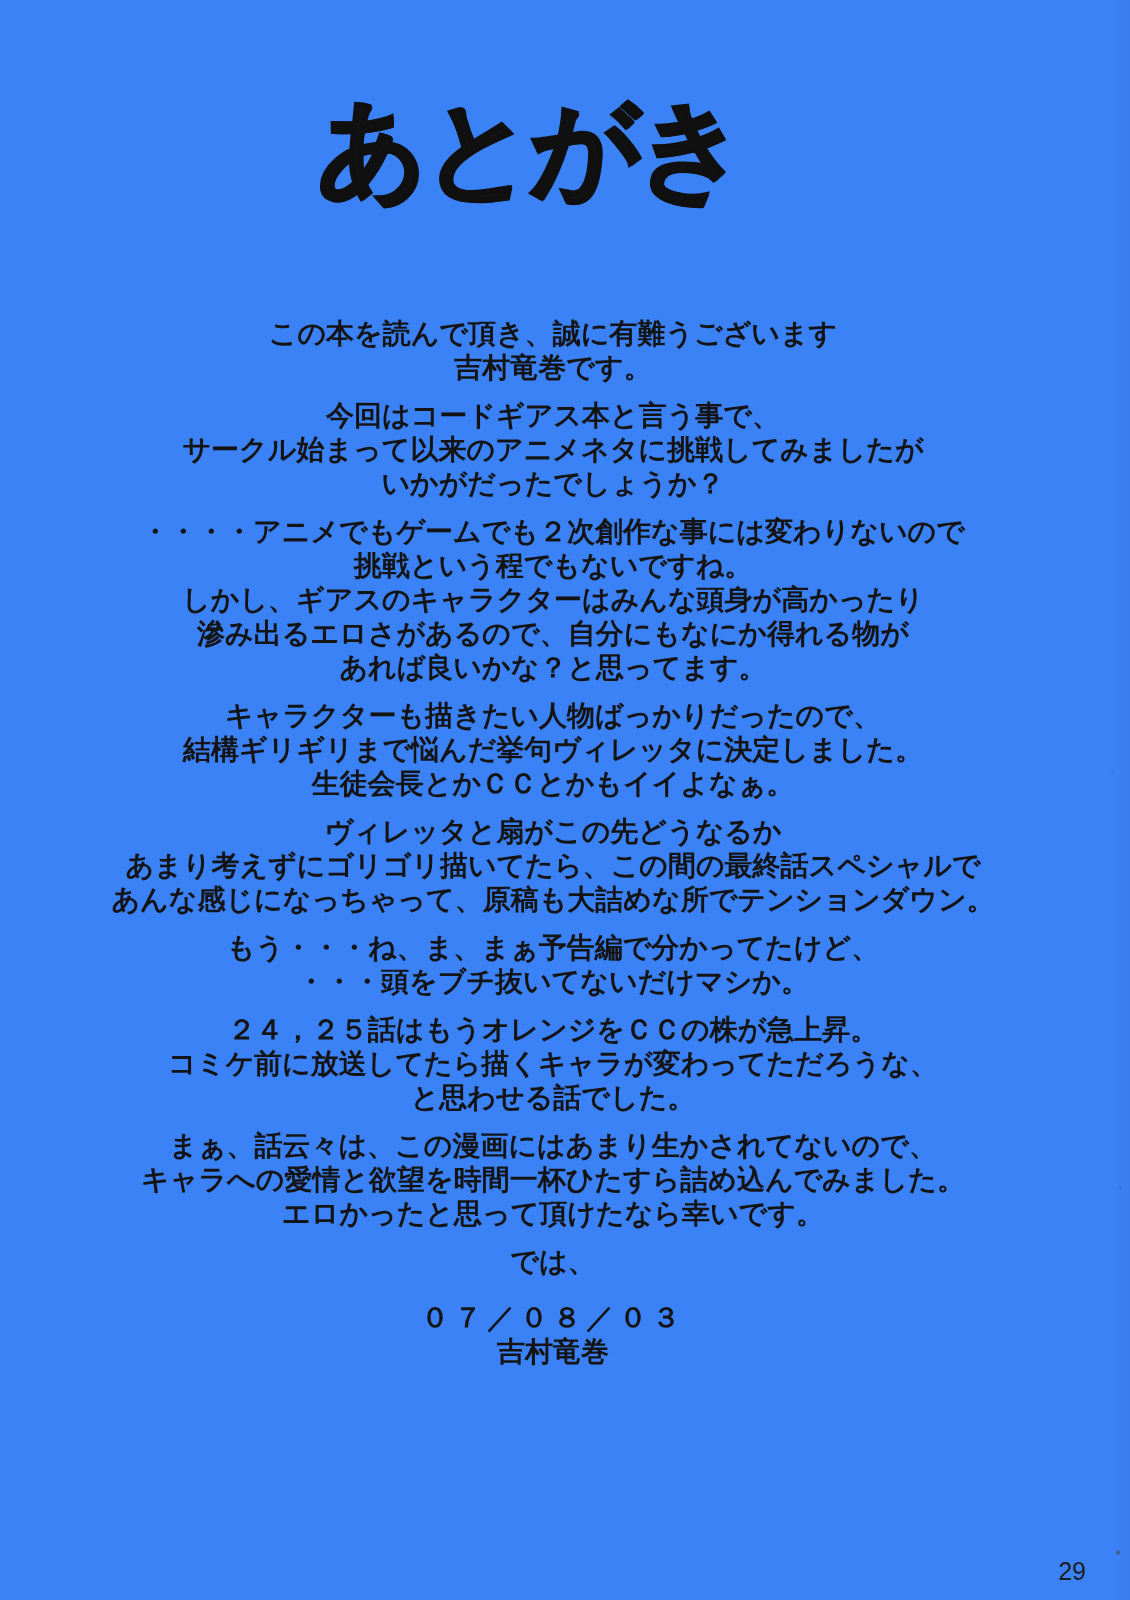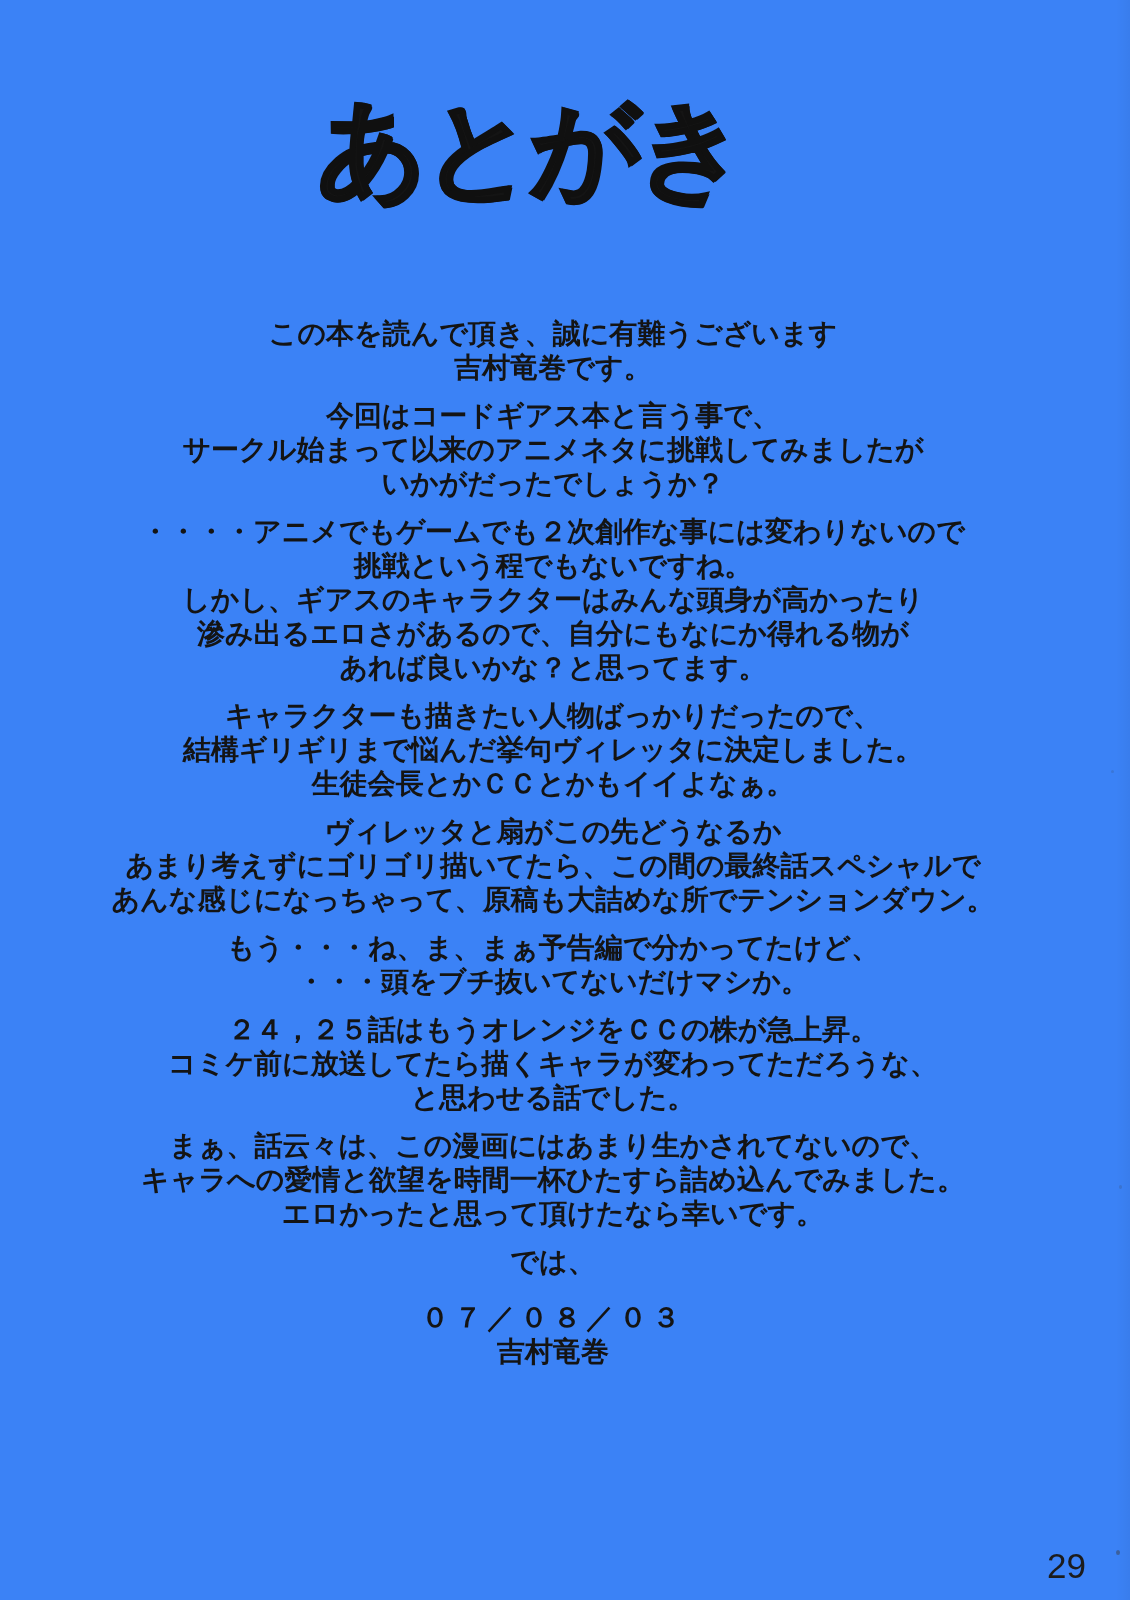--- a/index.html
+++ b/index.html
@@ -61,21 +61,21 @@
     white-space: nowrap;
   }
   .author-line {
     white-space: nowrap;
   }
   .page-number {
     position: absolute;
     right: 44px;
     bottom: 14px;
     font-family: "Liberation Sans", "DejaVu Sans", sans-serif;
-    font-size: 35px;
+    font-size: 25px;
     font-weight: 400;
     color: #1c1c1c;
   }
   
   .speck {
     position: absolute;
     background: rgba(60,55,50,0.45);
     border-radius: 50%;
   }
   .speck.s1 { width: 4px; height: 5px; right: 10px; bottom: 45px; }

